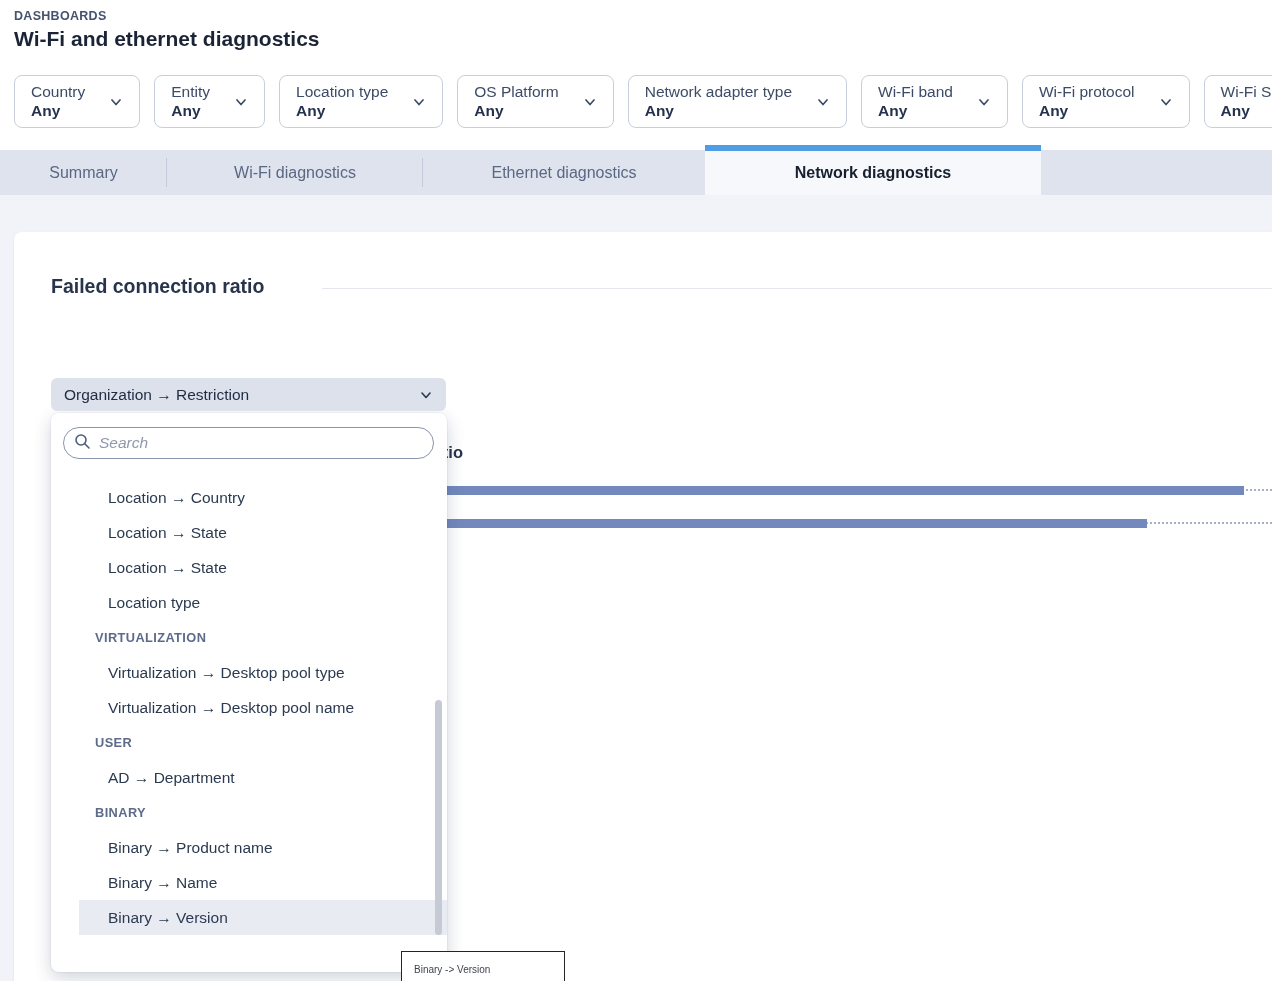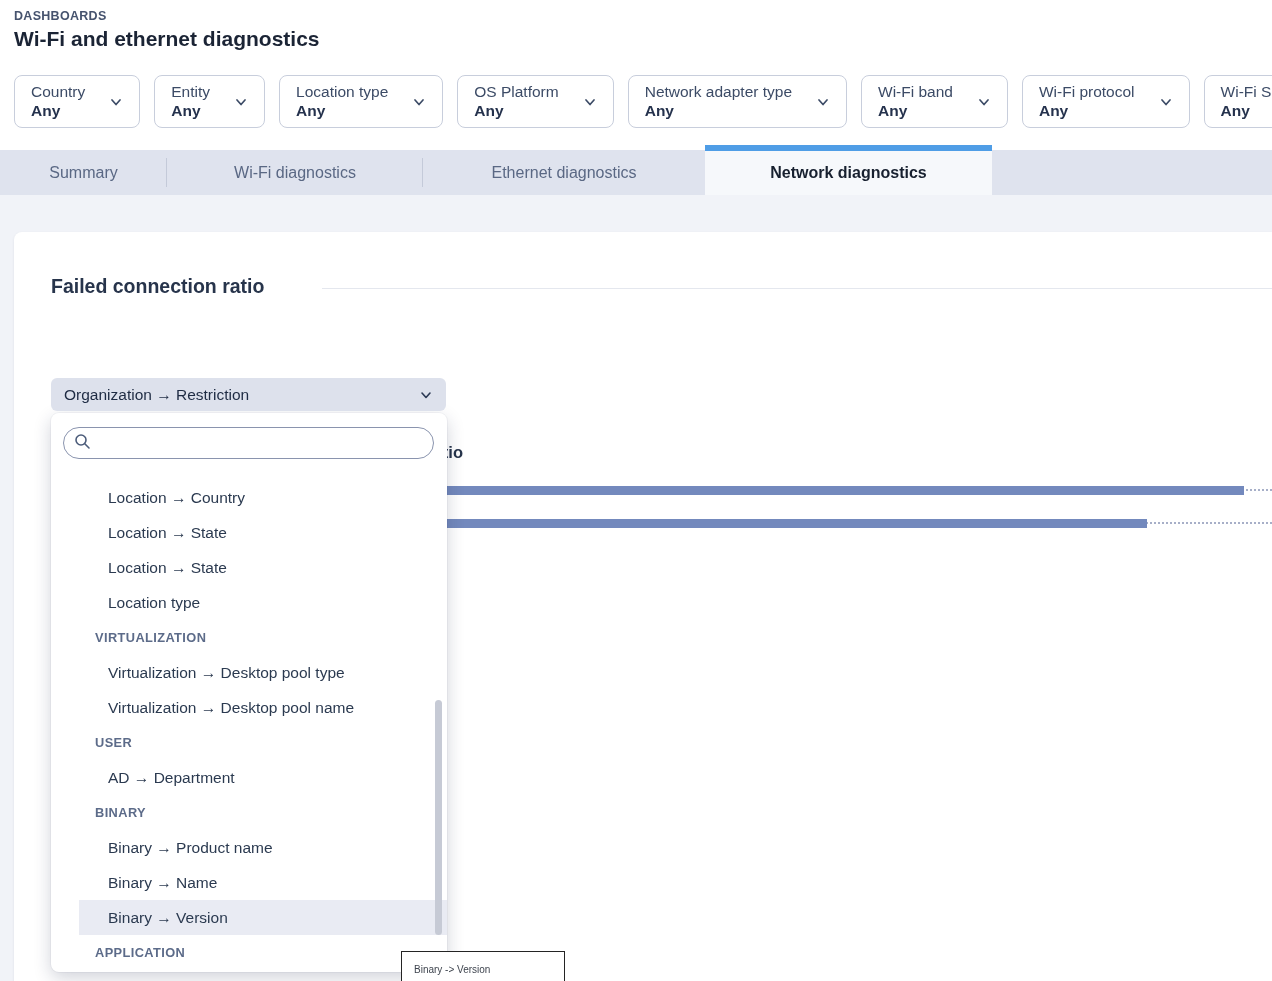--- a/index.html
+++ b/index.html
@@ -25,21 +25,21 @@
   .chev svg { display:block; }
 
   
   .tabbar { position:absolute; left:0; top:150px; width:1272px; height:45px;
             background:#dfe3ee; display:flex; }
   .tab { height:45px; line-height:45px; text-align:center; font-size:16px;
          color:#5a6884; cursor:pointer; position:relative; }
   .tab.t0 { width:167px; }
   .tab.t1 { width:256px; }
   .tab.t2 { width:282px; }
-  .tab.t3 { width:287px; }
+  .tab.t3 { width:336px; }
   .tab .divider { position:absolute; right:0; top:8px; bottom:8px; width:1px;
                   background:#c4cad9; }
   .tab.active { background:#f6f8fb; font-weight:700; color:#17202f; }
   .tab.active::before { content:''; position:absolute; top:-5px; left:0; right:0;
                         height:6px; background:#4f9de6; }
 
   
   .main { position:absolute; left:0; top:195px; width:1272px; bottom:0;
           background:#f1f3f8; }
   .card { position:absolute; left:14px; top:37px; right:0; bottom:-20px;
@@ -212,36 +212,36 @@
           </svg>
         </span>
     </div>
 
     <div class="dd-panel">
       <div class="dd-search">
         <span><svg width="17" height="17" viewBox="0 0 17 17">
               <circle cx="7" cy="7" r="5" fill="none" stroke="#4c5c7a" stroke-width="1.6"></circle>
               <line x1="10.8" y1="10.8" x2="15" y2="15" stroke="#4c5c7a" stroke-width="1.6" stroke-linecap="round"></line>
             </svg></span>
+        <input type="text" placeholder="Search" style="">
       </div>
       <div class="dd-rows">
         <div class="dd-row">Location → Country</div>
         <div class="dd-row">Location → State</div>
         <div class="dd-row">Location → State</div>
         <div class="dd-row">Location type</div>
         <div class="dd-row section">VIRTUALIZATION</div>
         <div class="dd-row">Virtualization → Desktop pool type</div>
         <div class="dd-row">Virtualization → Desktop pool name</div>
         <div class="dd-row section">USER</div>
         <div class="dd-row">AD → Department</div>
         <div class="dd-row section">BINARY</div>
         <div class="dd-row">Binary → Product name</div>
         <div class="dd-row">Binary → Name</div>
         <div class="dd-row highlight">Binary → Version</div>
-        <div class="dd-row section">APPLICATION</div>
       </div>
       <div class="dd-scrollthumb"></div>
     </div>
   </div>
 </div>
 
 <div class="cursor-tooltip">
   <span>Binary -&gt; Version</span>
 </div>
 

